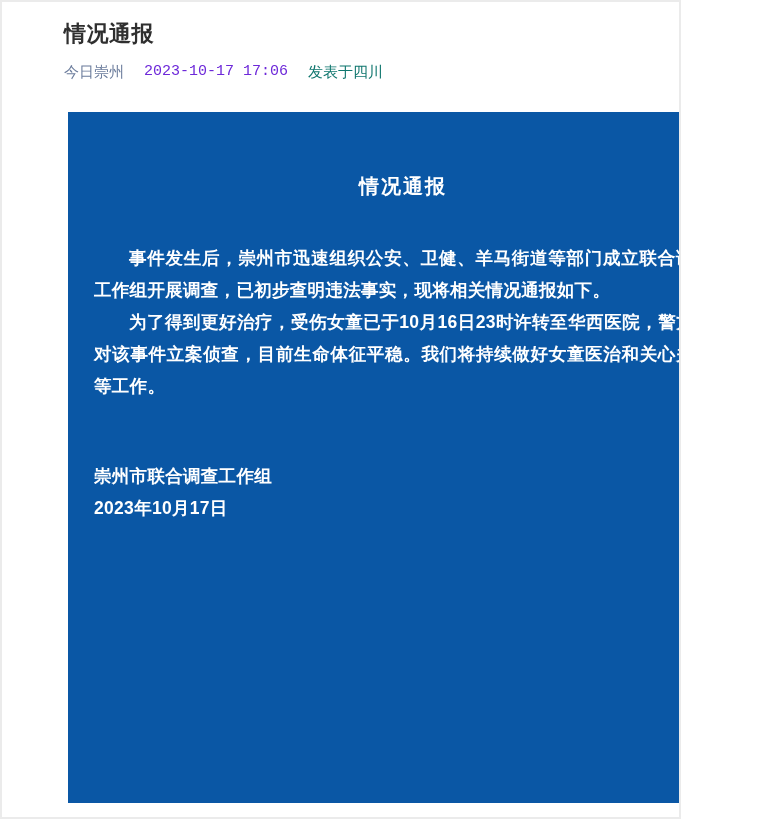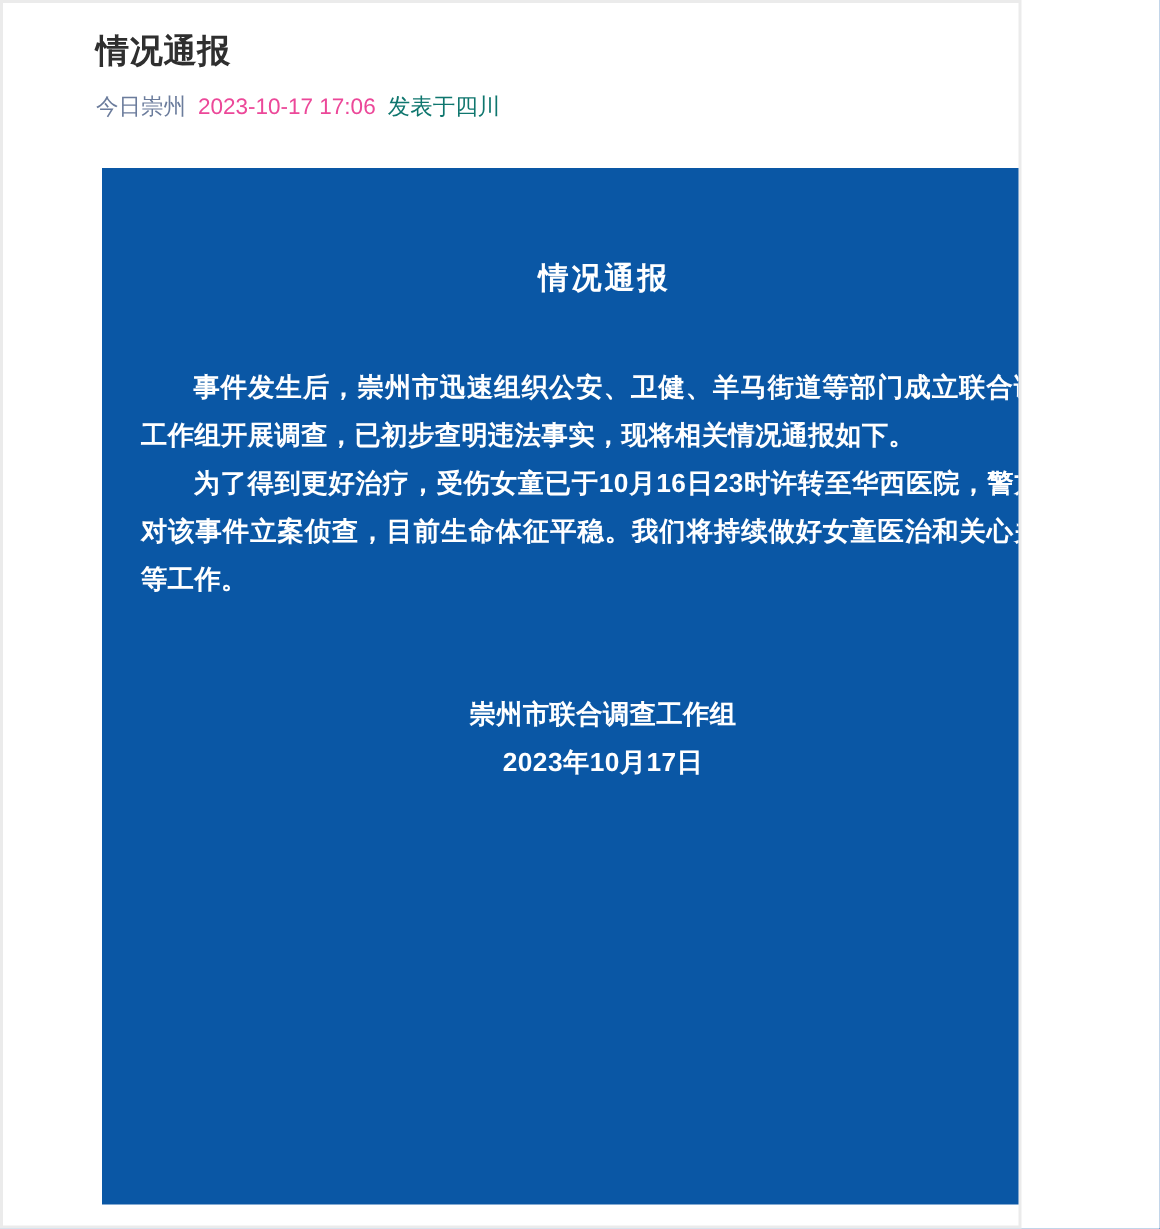--- a/index.html
+++ b/index.html
@@ -26,29 +26,29 @@
     font-weight: 600;
     color: #2f2f2f;
     letter-spacing: 0.5px;
   }
   .article-meta {
     margin-top: 13px;
     font-size: 15px;
     line-height: 21px;
     display: flex;
     align-items: flex-start;
-    gap: 8px;
+    gap: 20px;
     white-space: nowrap;
   }
   .meta-account {
     color: #6b7c9c;
     text-decoration: none;
     cursor: pointer;
   }
-  .meta-time { color: #ec4899; }
+  .meta-time { color: #6d28d9; font-family: Liberation Mono, monospace; }
   .meta-location { color: #0f766e; }
 
   .notice-image {
     margin: 30px 0 0 66px;
     width: 670px;
     height: 691px;
     background: #0a57a5;
     color: #ffffff;
     padding: 64px 26px 0 26px;
     overflow: hidden;
@@ -66,21 +66,21 @@
     margin: 0;
     font-size: 17.5px;
     line-height: 32px;
     font-weight: 700;
     text-indent: 2em;
     text-align: justify;
     letter-spacing: 0.3px;
   }
   .notice-signature {
     margin-top: 58px;
-    text-align: center;
+    text-align: left;
     font-size: 17.5px;
     line-height: 32px;
     font-weight: 700;
     letter-spacing: 0.3px;
   }
   .notice-signature div { padding-right: 2px; }
 </style>
 </head>
 <body>
 

